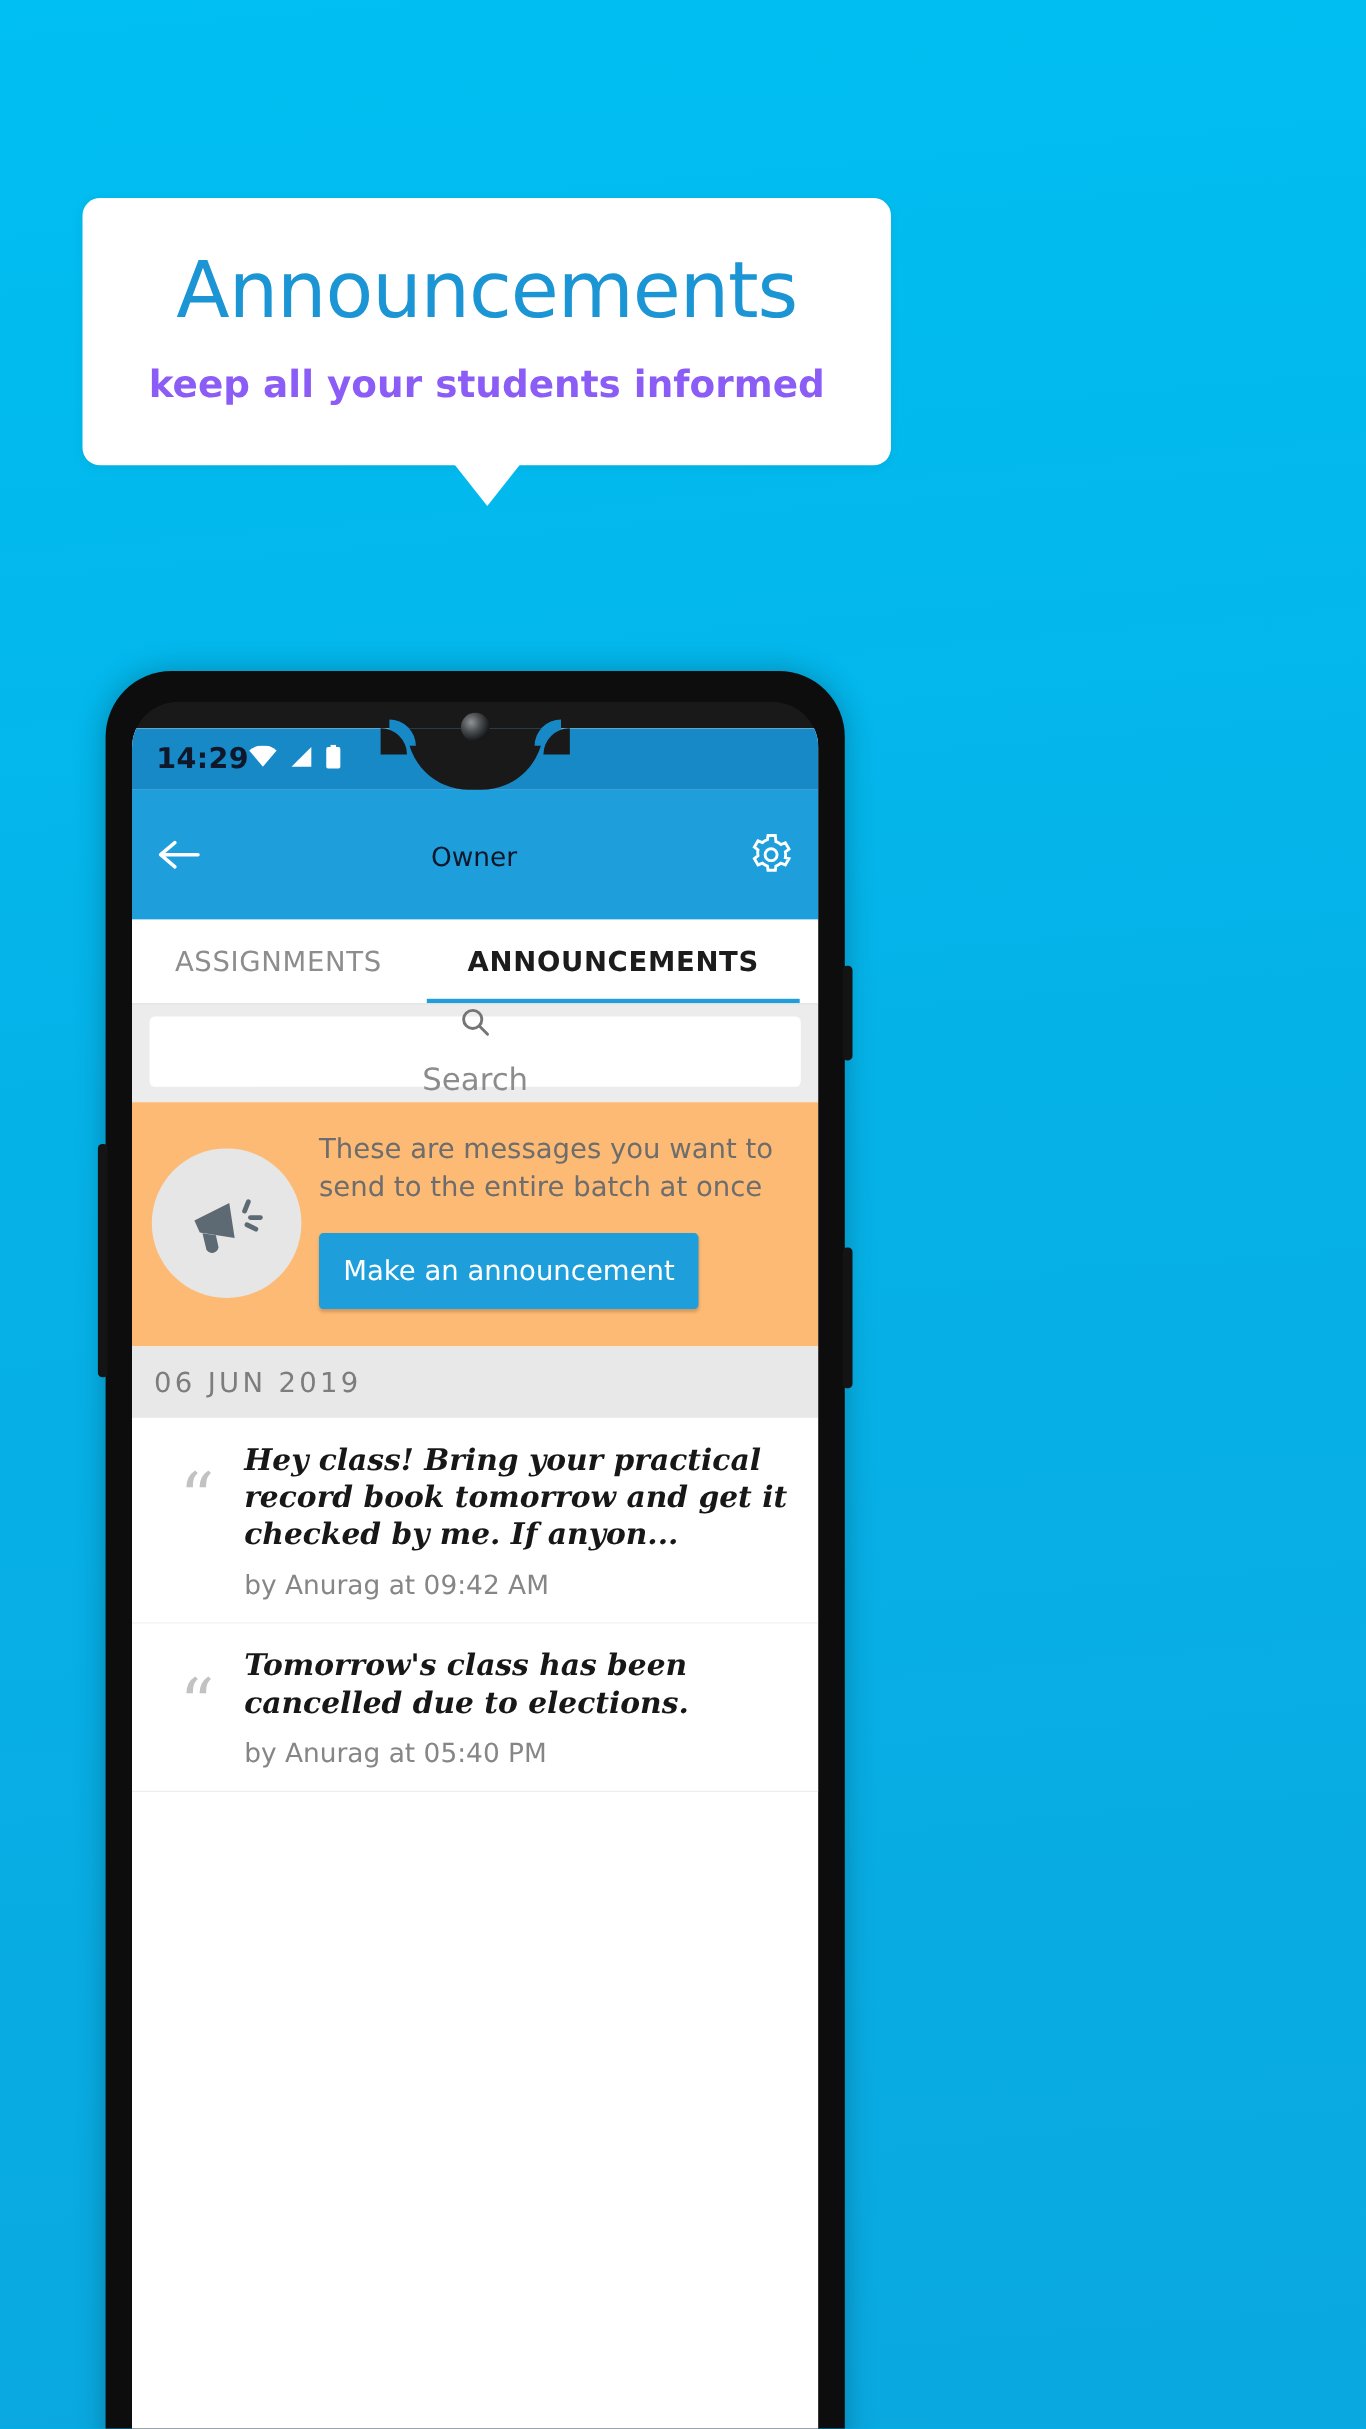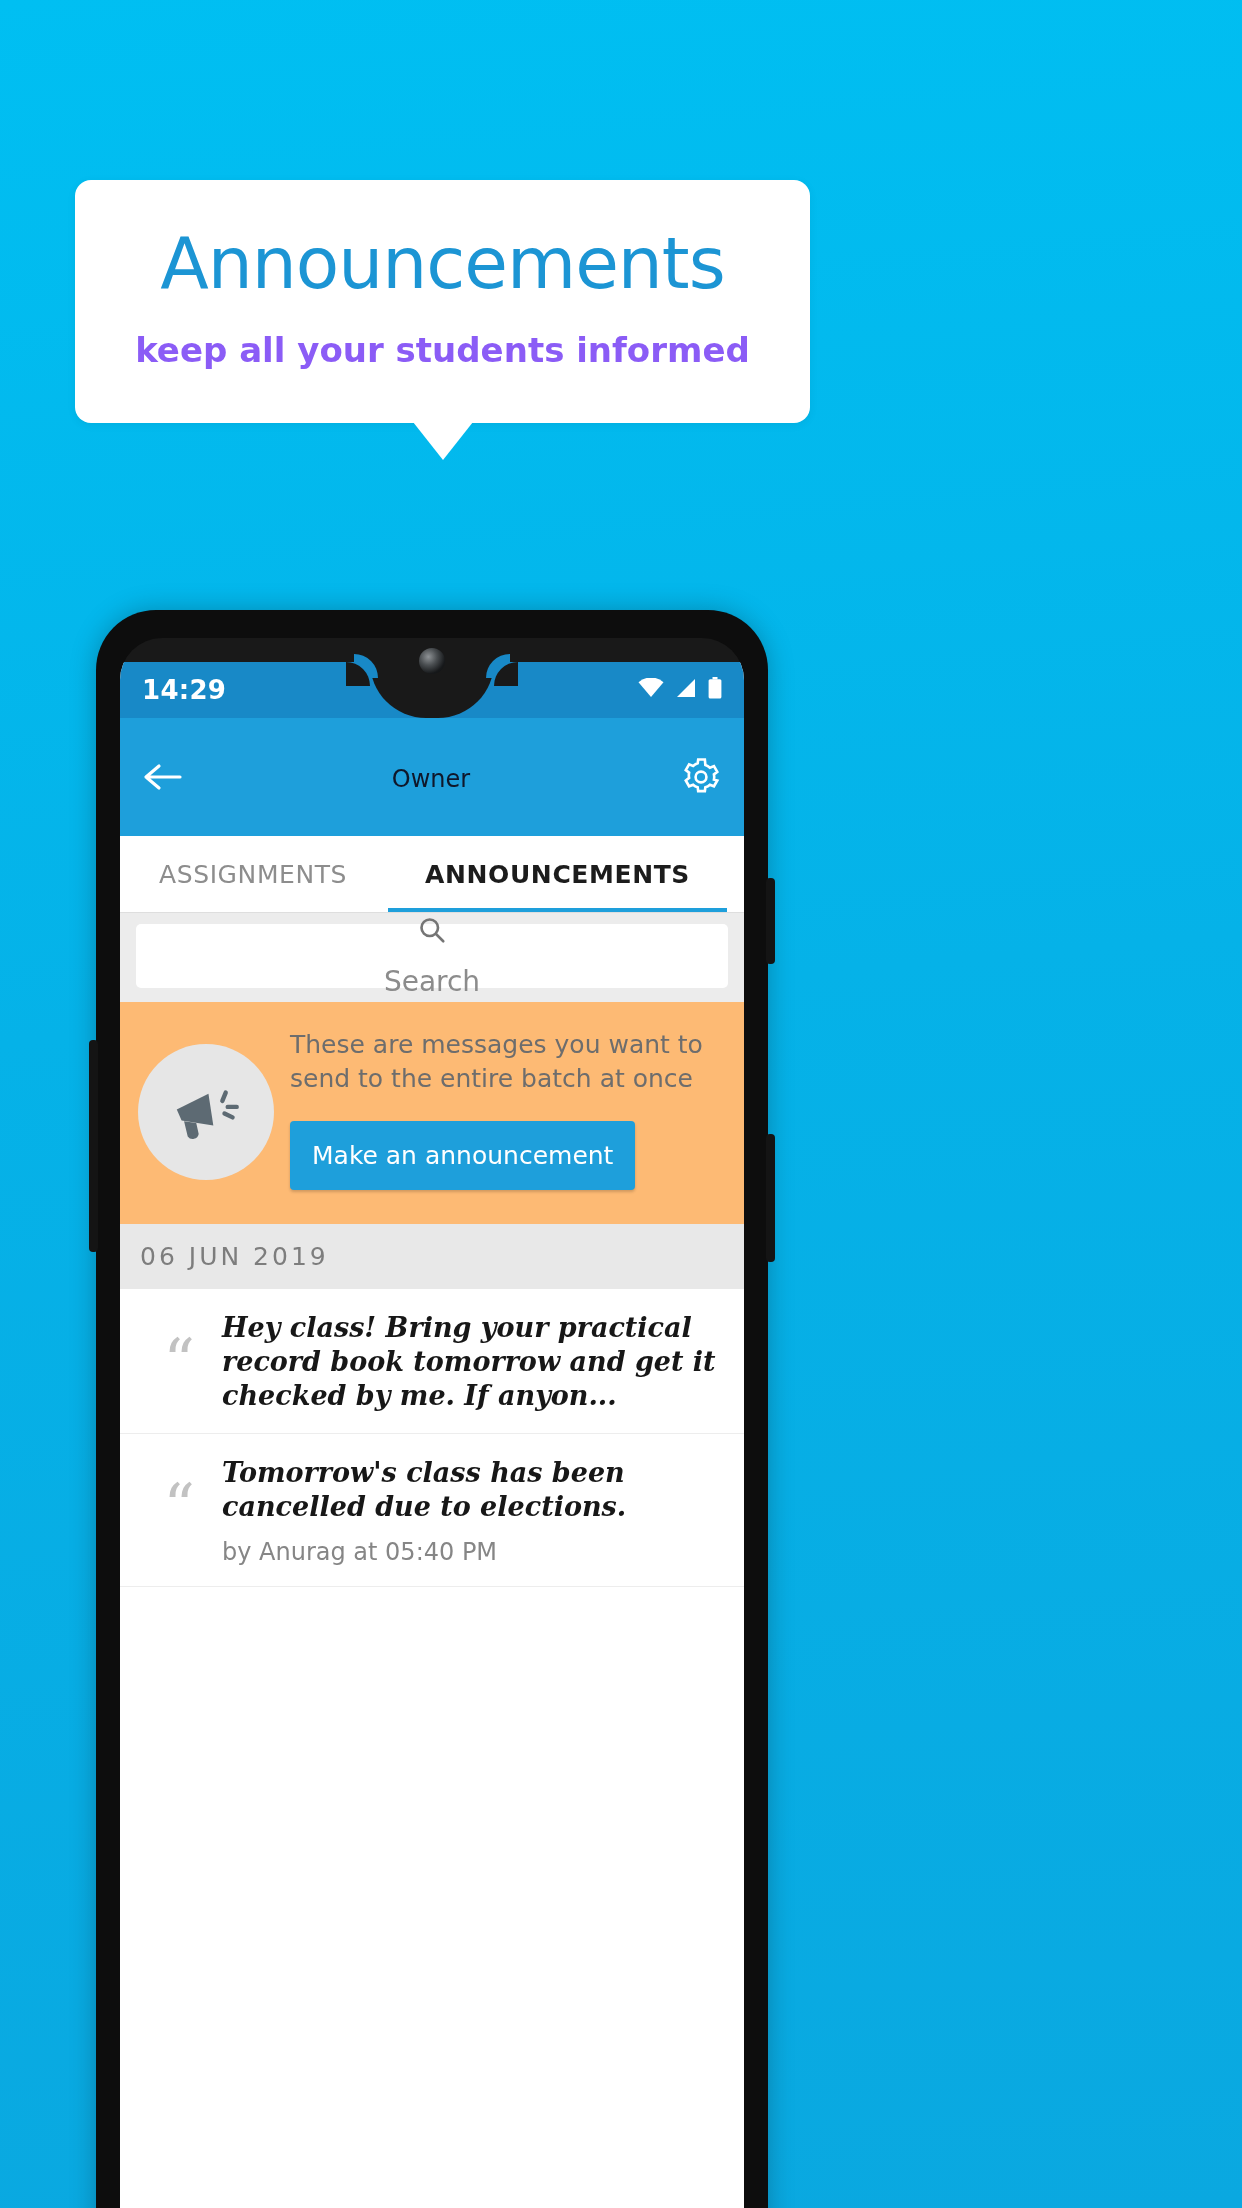--- a/index.html
+++ b/index.html
@@ -134,24 +134,23 @@
     z-index: 7;
   }
 
   
   #status-bar {
     position: relative;
     height: 56px;
     background: #1889c7;
     display: flex;
     align-items: center;
-    justify-content: space-between;
     padding: 0 22px;
     box-sizing: border-box;
-    color: #ffffff;
+    color: #0f172a;
   }
   #status-time {
     font-size: 26px;
     font-weight: 700;
     letter-spacing: 0.3px;
     font-family: "DejaVu Sans", sans-serif;
   }
   #status-icons {
     display: flex;
     align-items: center;
@@ -429,20 +428,21 @@
             <div id="promo-desc">These are messages you want to send to the entire batch at once</div>
             <button id="make-announcement-btn">Make an announcement</button>
           </div>
         </div>
 
         <div class="date-header">06  JUN  2019</div>
         <div class="announcement-row">
           <div class="quote-mark">“</div>
           <div class="announcement-body">
             <div class="announcement-text">Hey class! Bring your practical record book tomorrow and get it checked by me. If anyon...</div>
+            <div class="announcement-meta">by Anurag at 09:42 AM</div>
           </div>
         </div>
 
         <div class="announcement-row">
           <div class="quote-mark">“</div>
           <div class="announcement-body">
             <div class="announcement-text">Tomorrow's class has been cancelled due to elections.</div>
             <div class="announcement-meta">by Anurag at 05:40 PM</div>
           </div>
         </div>

